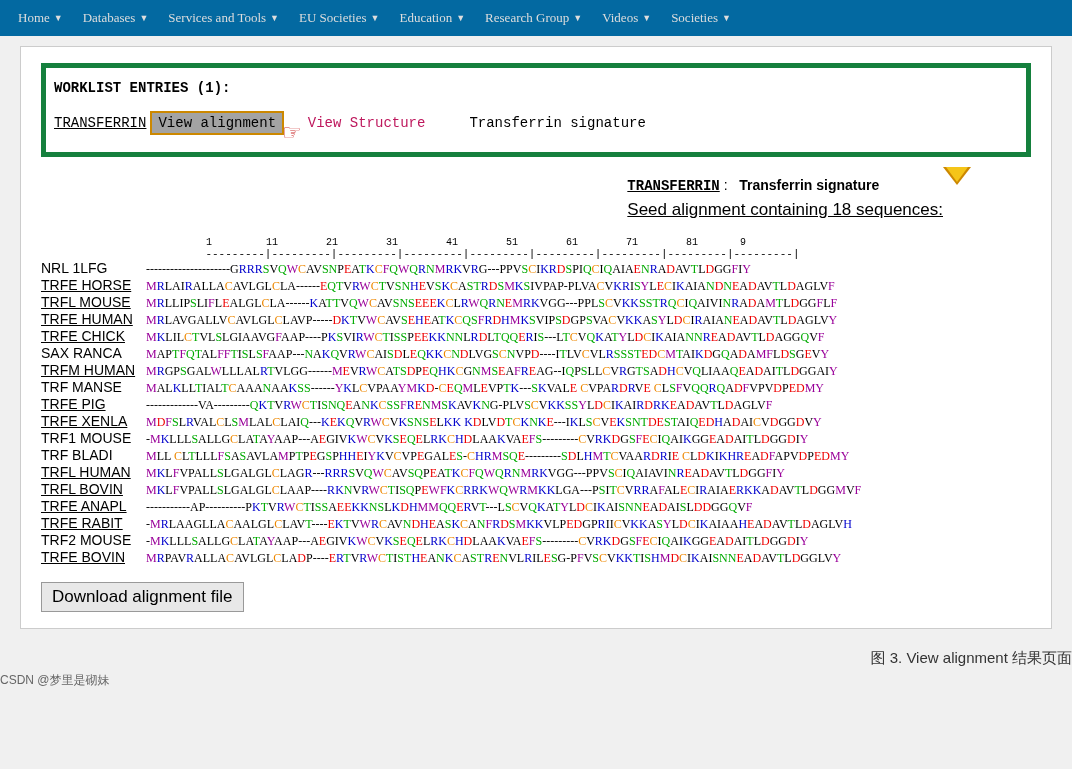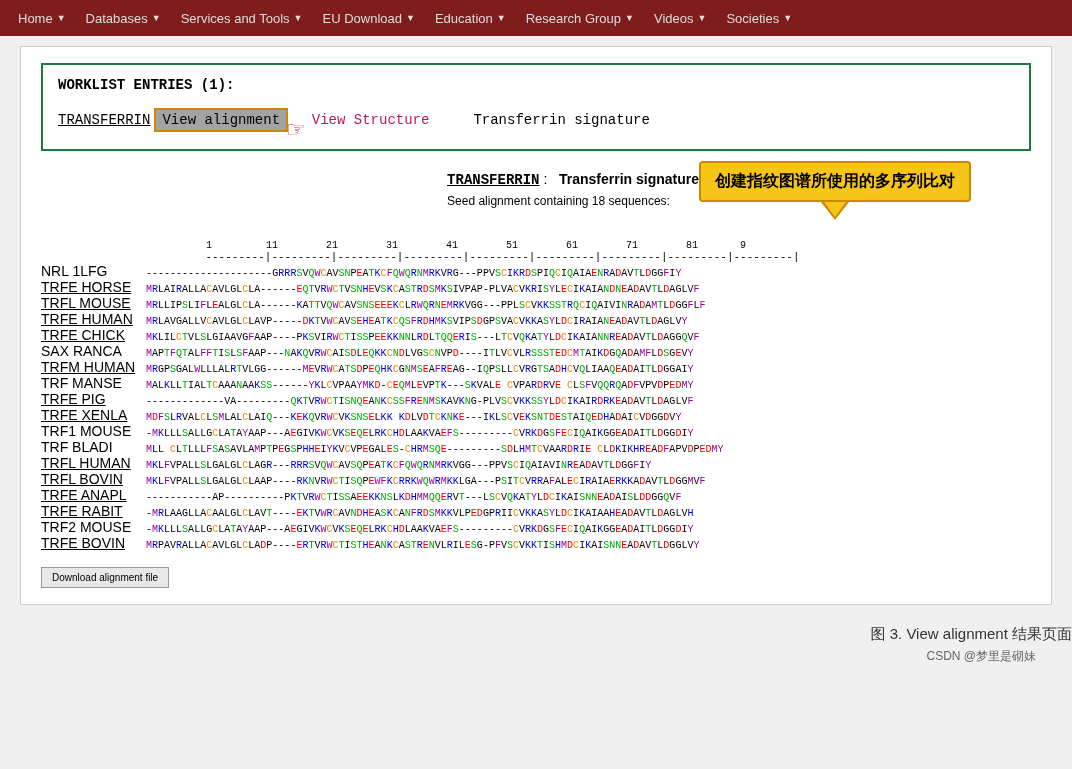--- a/index.html
+++ b/index.html
@@ -1,83 +1,83 @@
 <!DOCTYPE html>
 <html><head>
   <meta charset="utf-8">
   <style>
     * { margin: 0; padding: 0; box-sizing: border-box; }
     body { background: #f0f0f0; font-family: Arial, sans-serif; width: 1072px; min-height: 769px; position: relative; }
 
     
-    nav { background: #7f1d1d; display: flex; align-items: flex-end; height: 36px; padding: 0 8px; }
+    nav { background: #0369a1; display: flex; align-items: flex-end; height: 36px; padding: 0 8px; font-family: Liberation Serif, serif; }
     .nav-item { color: #ddd; font-size: 13px; padding: 0 10px; height: 36px; display: flex; align-items: center; cursor: pointer; white-space: nowrap; }
     .nav-item .arrow { font-size: 9px; margin-left: 4px; }
 
     
     .main { background: white; margin: 10px 20px; padding: 16px 20px; border: 1px solid #ccc; }
 
     
-    .worklist-box { border: 2px solid #15803d; padding: 12px 15px; margin-bottom: 20px; }
+    .worklist-box { border: 5px solid #15803d; padding: 12px 8px; margin-bottom: 20px; }
     .worklist-title { font-family: 'Courier New', monospace; font-weight: bold; font-size: 14px; margin-bottom: 10px; }
     .worklist-row { display: flex; align-items: center; gap: 4px; }
     .protein-link { font-family: 'Courier New', monospace; font-size: 14px; text-decoration: underline; color: #000; cursor: pointer; }
     .view-alignment-btn { border: 2px solid #cc8800; background: #a3a3a3; padding: 2px 6px; font-family: 'Courier New', monospace; font-size: 14px; cursor: pointer; color: #000; }
     .view-structure-link { font-family: 'Courier New', monospace; font-size: 14px; text-decoration: none; color: #be185d; cursor: pointer; margin-left: 2px; }
     .transferrin-sig { font-family: 'Courier New', monospace; font-size: 14px; margin-left: 40px; }
 
     
     .protein-header { font-size: 14px; margin-bottom: 6px; }
     .protein-header .pname { font-family: 'Courier New', monospace; text-decoration: underline; font-weight: bold; }
     .protein-header .sig { font-weight: bold; }
-    .seed-info { font-size: 12px; margin-bottom: 32px; }
+    .seed-info { font-size: 17px; margin-bottom: 17px; text-decoration: underline; }
     .callout-box { background: #f5c518; border: 2px solid #cc8800; border-radius: 4px; padding: 8px 14px; font-size: 16px; font-weight: bold; color: #000; white-space: nowrap; }
 
     
     .alignment-section { position: relative; }
 
     .alignment-row { display: flex; align-items: baseline; }
     .seq-name-cell { width: 105px; font-size: 14px; font-family: Liberation Sans, sans-serif; flex-shrink: 0; }
     .seq-name-cell.underline { text-decoration: underline; cursor: pointer; }
-    .seq-chars { font-family: Liberation Mono, monospace; font-size: 10px; }
+    .seq-chars { font-family: Liberation Serif, serif; font-size: 12px; }
 
     
     .r { color: #e00; }   
     .b { color: #00c; }   
     .g { color: #0a0; }   
     .o { color: #e80; }   
     .p { color: #909; }   
 
     
-    .download-btn { margin-top: 16px; border: 1px solid #999; background: #e8e8e8; padding: 4px 10px; font-size: 10px; cursor: pointer; }
+    .download-btn { margin-top: 16px; border: 1px solid #999; background: #e8e8e8; padding: 4px 10px; font-size: 17px; cursor: pointer; }
 
     
     .caption { text-align: right; margin-top: 20px; font-size: 15px; color: #333; }
-    .caption-sub { text-align: right; font-size: 12px; color: #666; margin-top: 4px; padding-right: 36px; }
+    .caption-sub { font-size: 12px; color: #666; margin-top: 4px; padding-right: 23px; }
 
     .ruler { font-family: 'Courier New', monospace; font-size: 12px; padding-left: 105px; margin-bottom: 0; }
   </style>
 </head>
 <body>
 
 <nav>
   <div class="nav-item">
     <span>Home</span>
     <span class="arrow">▼</span>
   </div>
   <div class="nav-item">
     <span>Databases</span>
     <span class="arrow">▼</span>
   </div>
   <div class="nav-item">
     <span>Services and Tools</span>
     <span class="arrow">▼</span>
   </div>
   <div class="nav-item">
-    <span>EU Download</span>
+    <span>EU Societies</span>
     <span class="arrow">▼</span>
   </div>
   <div class="nav-item">
     <span>Education</span>
     <span class="arrow">▼</span>
   </div>
   <div class="nav-item">
     <span>Research Group</span>
     <span class="arrow">▼</span>
   </div>
@@ -111,21 +111,20 @@
     <div>
       <div class="protein-header">
         <span class="pname">TRANSFERRIN</span>
         <span>:</span>
         &nbsp;
         <span class="sig">Transferrin signature</span>
       </div>
       <div class="seed-info">Seed alignment containing 18 sequences:</div>
     </div>
     <div style="position:relative; margin-right:60px; margin-top:-10px;">
-      <div class="callout-box">创建指纹图谱所使用的多序列比对</div>
       <div style="display:flex; justify-content:center;">
         <div style="width:0;height:0;border-left:14px solid transparent;border-right:14px solid transparent;border-top:18px solid #cc8800;position:relative;">
           <div style="width:0;height:0;border-left:11px solid transparent;border-right:11px solid transparent;border-top:15px solid #f5c518;position:absolute;top:-18px;left:-11px;"></div>
         </div>
       </div>
     </div>
   </div>
 
   
   <div class="alignment-section">

